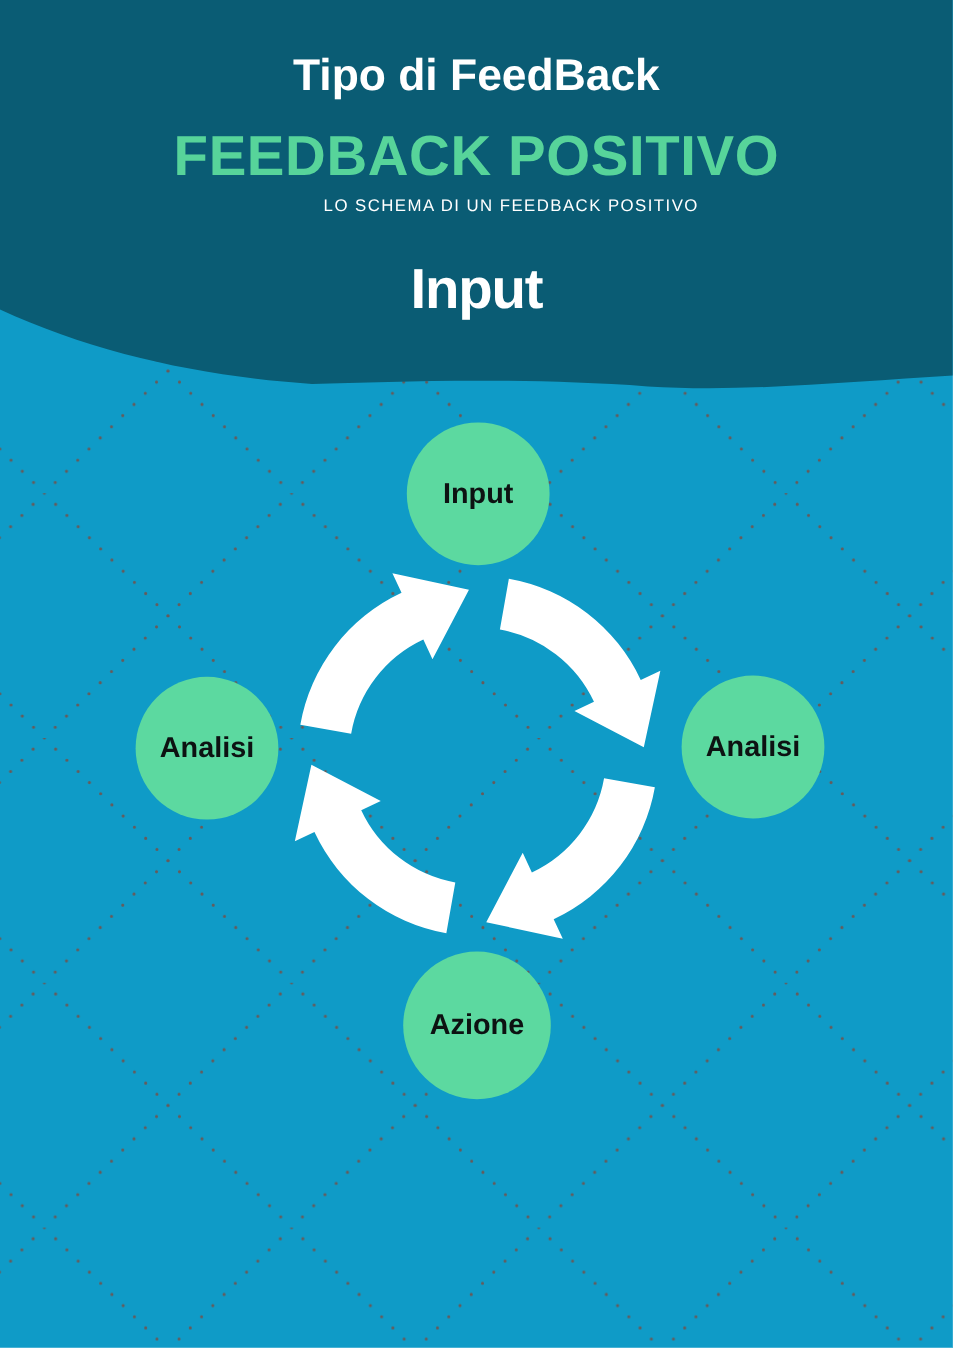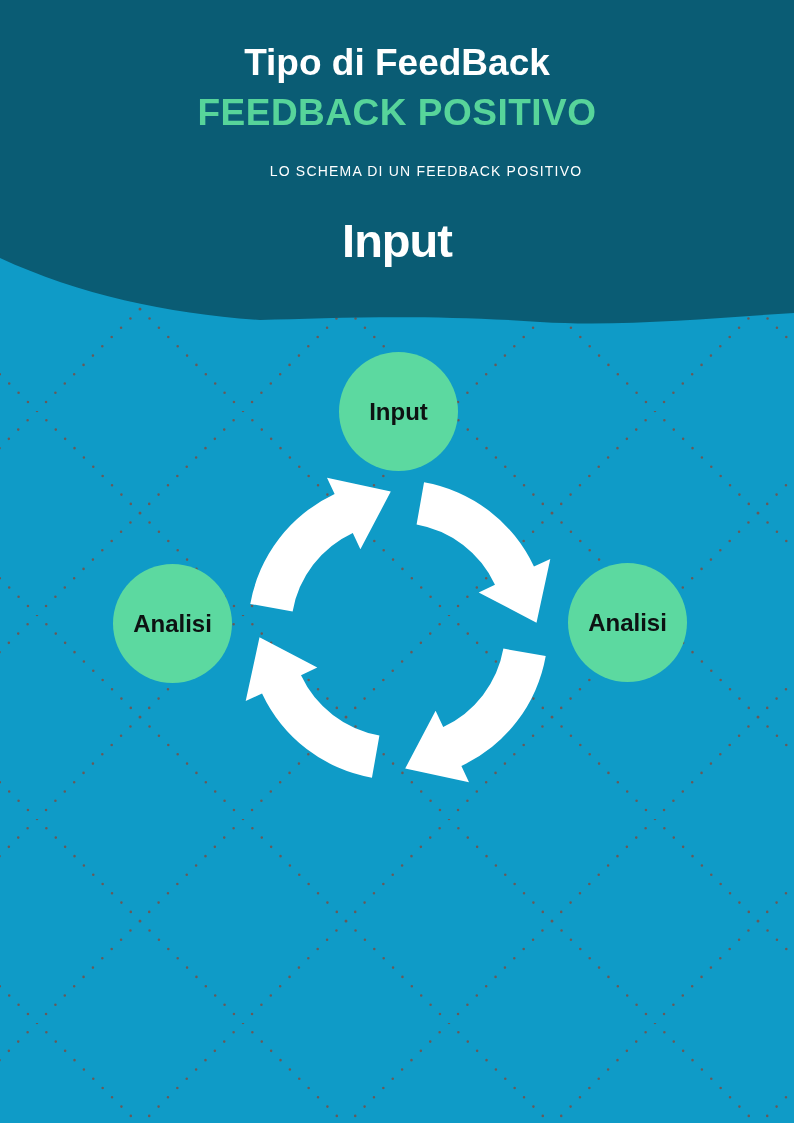--- a/index.html
+++ b/index.html
@@ -15,22 +15,22 @@
   .wave-svg { position: absolute; left: 0; top: 0; z-index: 1; display: block; }
   .header {
     position: absolute; left: 0; top: 0; width: 100%; z-index: 2;
     text-align: center; color: #ffffff;
   }
   .header-title {
     position: absolute; width: 100%; top: 44px;
     font-size: 37px; font-weight: bold; line-height: 1;
   }
   .header-heading {
-    position: absolute; width: 100%; top: 94px;
-    font-size: 37px; font-weight: bold; line-height: 1;
+    position: absolute; width: 100%; top: 106px;
+    font-size: 47px; font-weight: bold; line-height: 1;
     color: #57d49a; letter-spacing: 0.5px;
   }
   .header-subtitle {
     position: absolute; width: 100%; top: 164px;
     font-size: 14px; font-weight: normal; letter-spacing: 1.2px; line-height: 1; padding-left: 29px;
   }
   .logo-text {
     position: absolute; width: 100%; top: 217px;
     font-size: 47px; font-weight: bold; letter-spacing: -1px; line-height: 1;
   }
@@ -83,17 +83,20 @@
       <path transform="rotate(270)" d="M-147.73,-26.05 A150,150 0 0 1 -63.39,-135.95 L-71.0,-152.3 L-7.2,-138.5 L-37.6,-80.7 L-45.22,-96.98 A107,107 0 0 0 -105.38,-18.58 Z"></path>
     </g>
   </svg>
 
   <div class="node node-top">
     <span>Input</span>
   </div>
   <div class="node node-right">
     <span>Analisi</span>
   </div>
+  <div class="node node-bottom">
+    <span>Azione</span>
+  </div>
   <div class="node node-left">
     <span>Analisi</span>
   </div>
 
 </div>
 
 </body></html>

